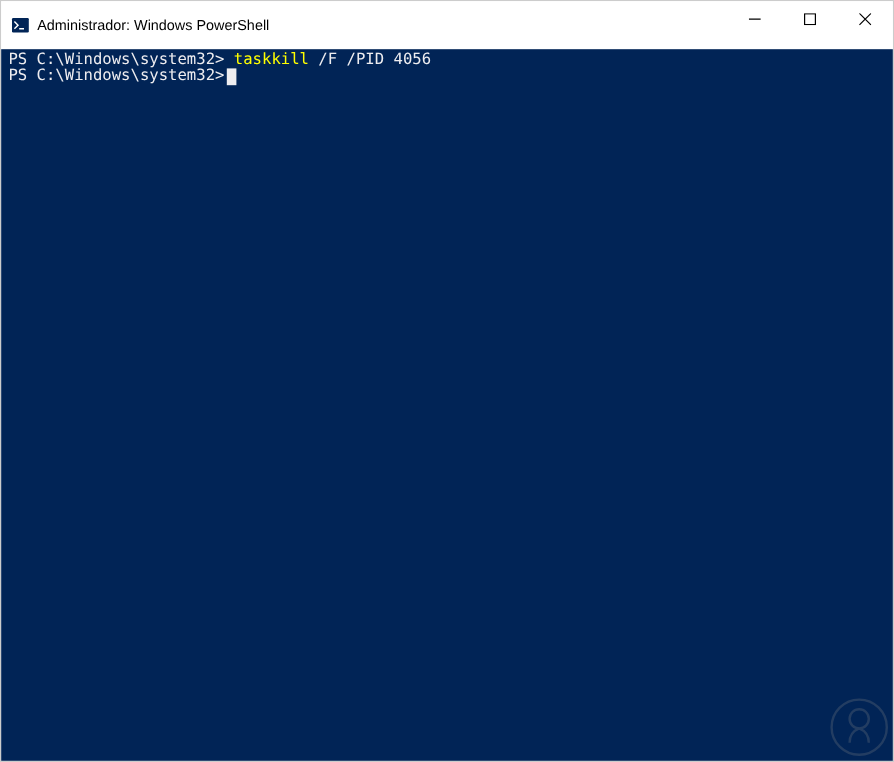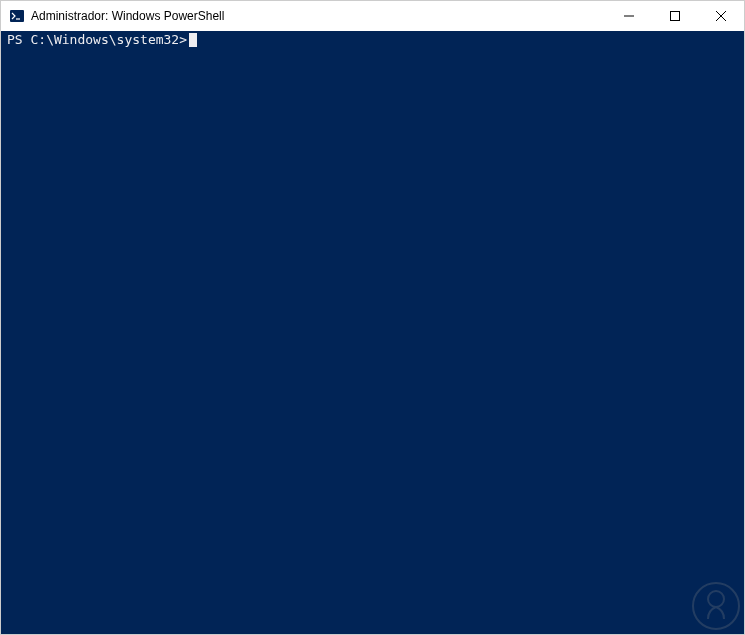--- a/index.html
+++ b/index.html
@@ -17,21 +17,21 @@
     }
     .window {
       width: 745px;
       height: 635px;
       background: #ffffff;
       border: 1px solid #cccccc;
       display: flex;
       flex-direction: column;
     }
     .titlebar {
-      height: 30px;
+      height: 40px;
       background: #ffffff;
       display: flex;
       align-items: center;
       justify-content: space-between;
       padding-left: 8px;
       font-size: 12px;
       color: #000000;
     }
     .titlebar-left {
       display: flex;
@@ -135,21 +135,21 @@
           </svg>
       </div>
       <div class="titlebar-btn close-btn">
         <svg width="10" height="10" viewBox="0 0 10 10">
             <line x1="0" y1="0" x2="10" y2="10" stroke="#000" stroke-width="1"></line>
             <line x1="10" y1="0" x2="0" y2="10" stroke="#000" stroke-width="1"></line>
           </svg>
       </div>
     </div>
   </div>
-  <div class="terminal"><span class="line"><span class="prompt">PS C:\Windows\system32&gt;</span><span class="cursor"></span></span></div>
+  <div class="terminal"><span class="line"><span class="prompt">PS C:\Windows\system32&gt; </span><span class="command">taskkill</span><span class="args"> /F /PID 4056</span></span><span class="line"><span class="prompt">PS C:\Windows\system32&gt;</span><span class="cursor"></span></span></div>
 </div>
 
 <div class="watermark">
   <svg viewBox="0 0 50 50">
     <circle cx="25" cy="25" r="23" fill="none" stroke="#888" stroke-width="2"></circle>
     <circle cx="25" cy="18" r="8" fill="none" stroke="#888" stroke-width="2"></circle>
     <path d="M25 26 C20 28 17 32 17 38" fill="none" stroke="#888" stroke-width="2"></path>
     <path d="M25 26 C30 28 33 32 33 38" fill="none" stroke="#888" stroke-width="2"></path>
   </svg>
 </div>

